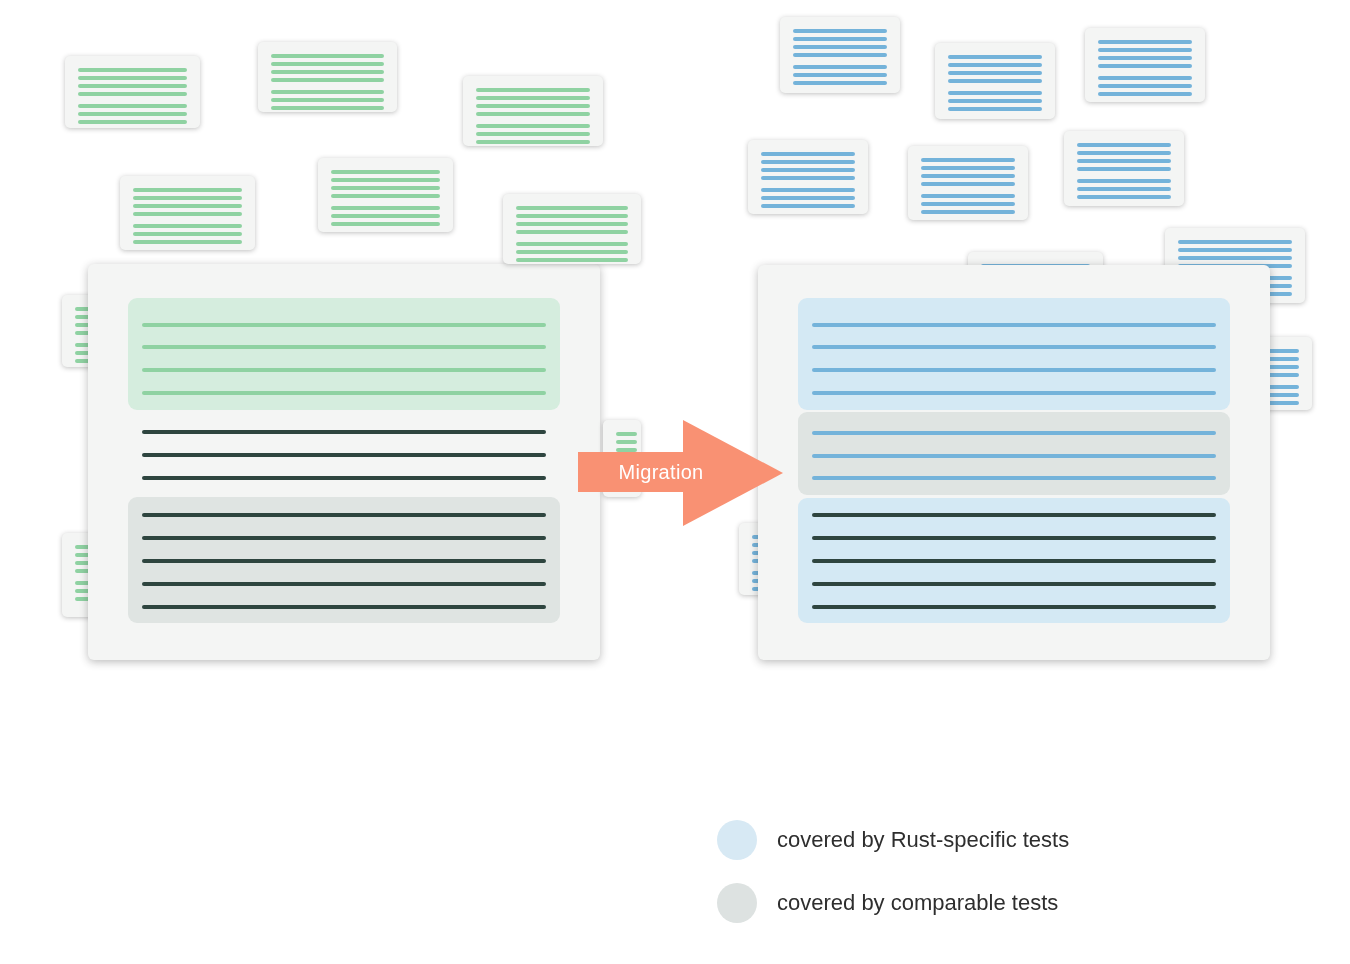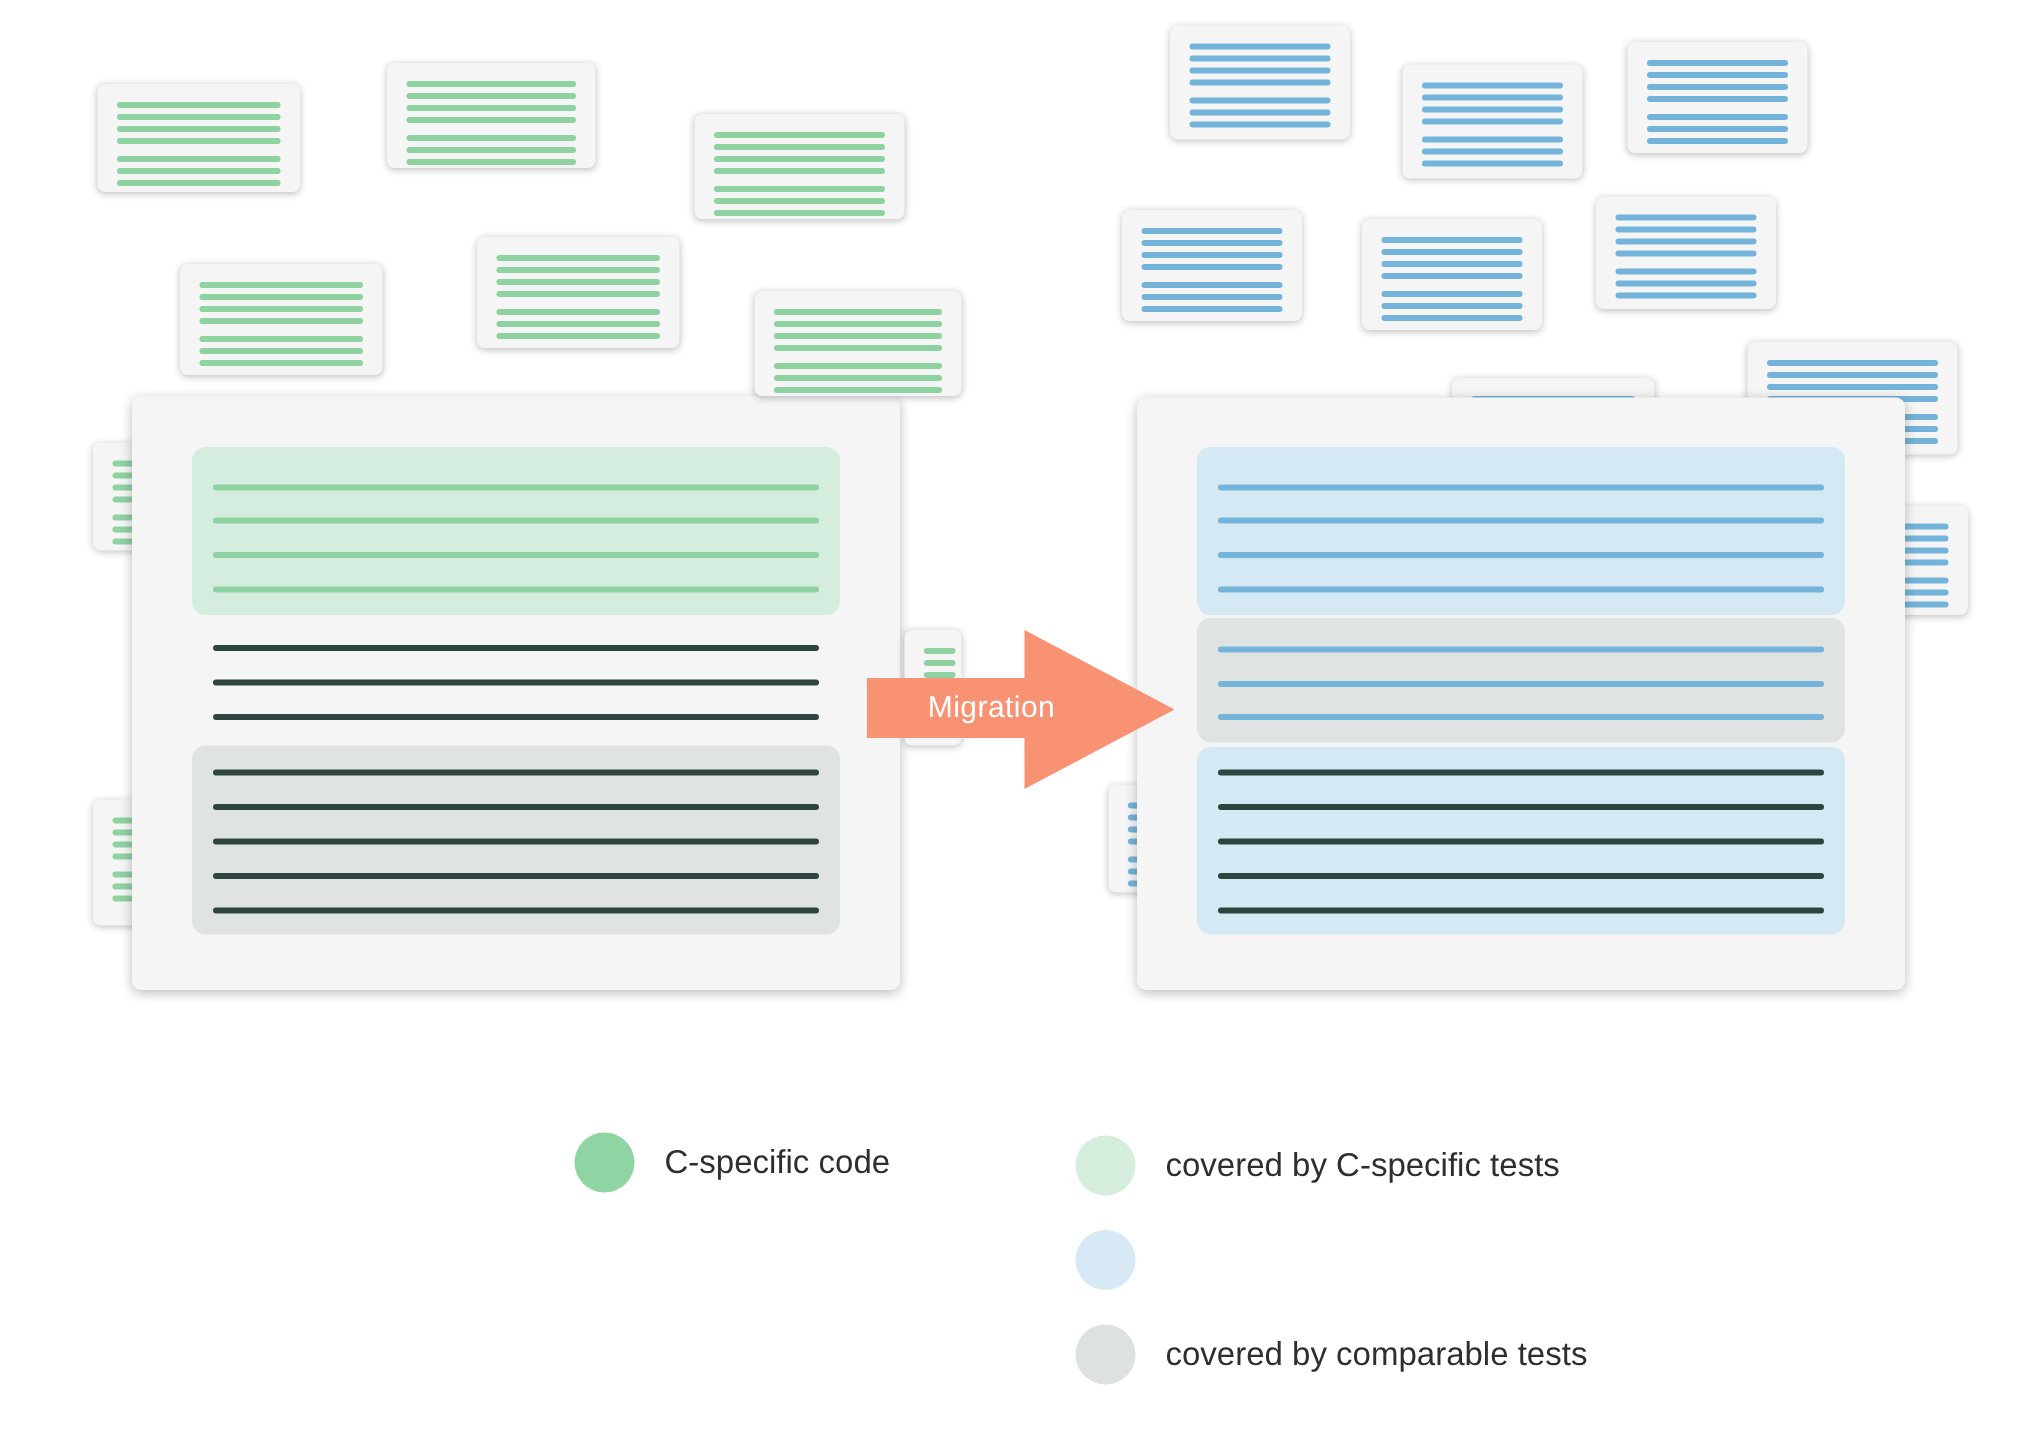--- a/index.html
+++ b/index.html
@@ -250,29 +250,22 @@
       </div>
     </div>
 
   <div>
     <div class="arrow-tail" id="arrow-tail" style="left: 578px; top: 452px; width: 106px; height: 40px; background: rgb(249, 145, 115);"></div>
     <div class="arrow-head" id="arrow-head" style="left: 683px; top: 420px; border-top-width: 53px; border-bottom-width: 53px; border-left-width: 100px; border-left-color: rgb(249, 145, 115);"></div>
     <div class="arrow-label" id="arrow-label" style="left: 578px; top: 452px; width: 166px; line-height: 40px;">Migration</div>
   </div>
 
 
-  <div class="legend-row" style="left:383px; top:755px">
-    <span class="dot" style="background: rgb(143, 213, 164);"></span>
-    <span class="legend-label">C-specific code</span>
-  </div>
-
-  <div class="legend-row" style="left:717px; top:757px">
-    <span class="dot" style="background: rgb(213, 237, 221);"></span>
-    <span class="legend-label">covered by C-specific tests</span>
-  </div>
+
   <div class="legend-row" style="left:717px; top:820px">
     <span class="dot" style="background: rgb(215, 233, 244);"></span>
+    <span class="legend-label">covered by Rust-specific tests</span>
   </div>
   <div class="legend-row" style="left:717px; top:883px">
     <span class="dot" style="background: rgb(221, 226, 225);"></span>
     <span class="legend-label">covered by comparable tests</span>
   </div>
 </div>
 
 </body></html>

